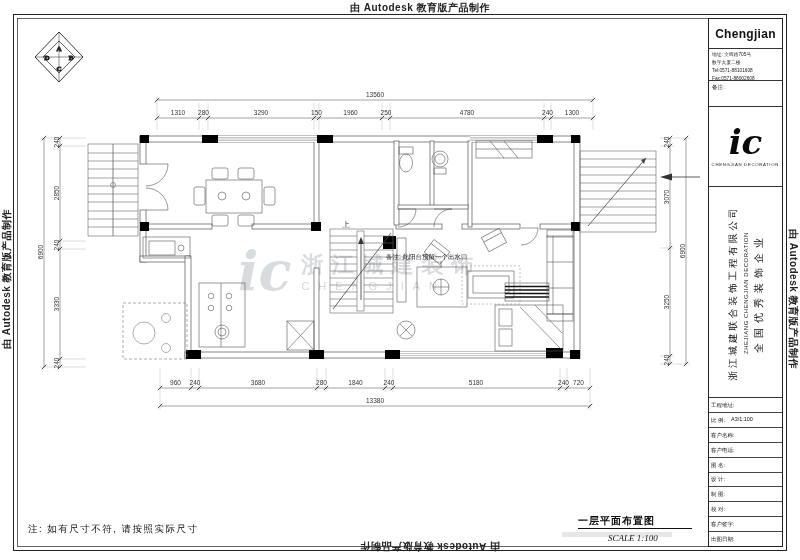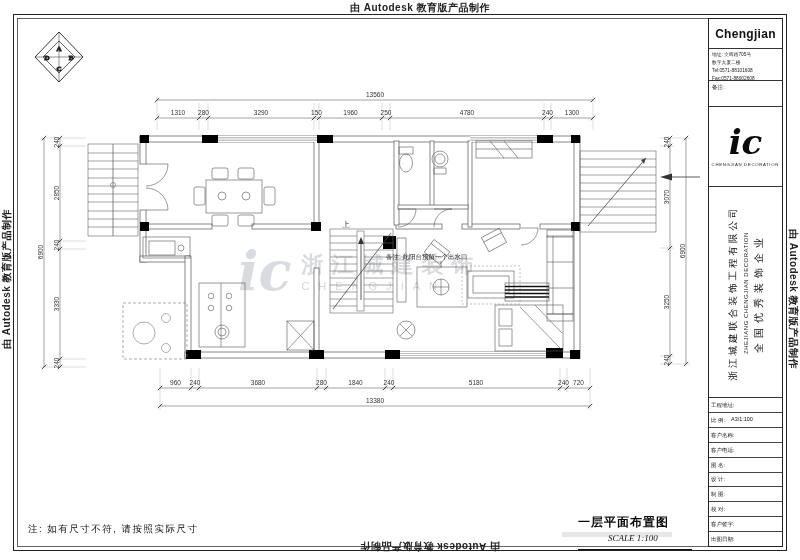--- a/index.html
+++ b/index.html
@@ -42,22 +42,22 @@
   .v-cn{font-size:9.5px;letter-spacing:3px;white-space:nowrap;color:#0a0a0a;}
   .v-en{font-size:6px;letter-spacing:.5px;white-space:nowrap;color:#222;margin:3px 0;}
   .v-honor{font-size:10px;letter-spacing:5px;white-space:nowrap;color:#0a0a0a;}
   .tb-rows{flex:1;display:flex;flex-direction:column;border-bottom:none;}
   .tb-row{flex:1;border-bottom:1px solid #444;display:flex;align-items:center;padding-left:2px;overflow:hidden;}
   .tb-row:last-child{border-bottom:none;}
   .tb-row span{font-size:7px;transform:scale(.78);transform-origin:left center;white-space:nowrap;color:#111;}
   .tb-row .val{margin-left:2px;}
   
   .foot-note{position:absolute;left:28px;top:523px;font-size:9.5px;letter-spacing:1.5px;color:#111;}
-  .fig-title{position:absolute;left:578px;top:514px;width:114px;font-size:12px;font-weight:700;
-             letter-spacing:1px;color:#0a0a0a;border-bottom:1.5px solid #111;padding-bottom:18px;}
+  .fig-title{position:absolute;left:578px;top:514px;width:114px;font-size:10px;font-weight:700;
+             letter-spacing:1px;color:#0a0a0a;border-bottom:1.5px solid #111;padding-bottom:0;}
   .fig-bar{position:absolute;left:562px;top:532px;width:110px;height:5px;background:#e7e7e7;}
   .fig-scale{position:absolute;left:560px;top:533px;width:146px;text-align:center;
              font-family:"Liberation Serif",serif;font-style:italic;font-size:9px;color:#111;}
 </style>
 </head>
 <body>
 
 <div class="sheet">
 
   <div class="watermark">

